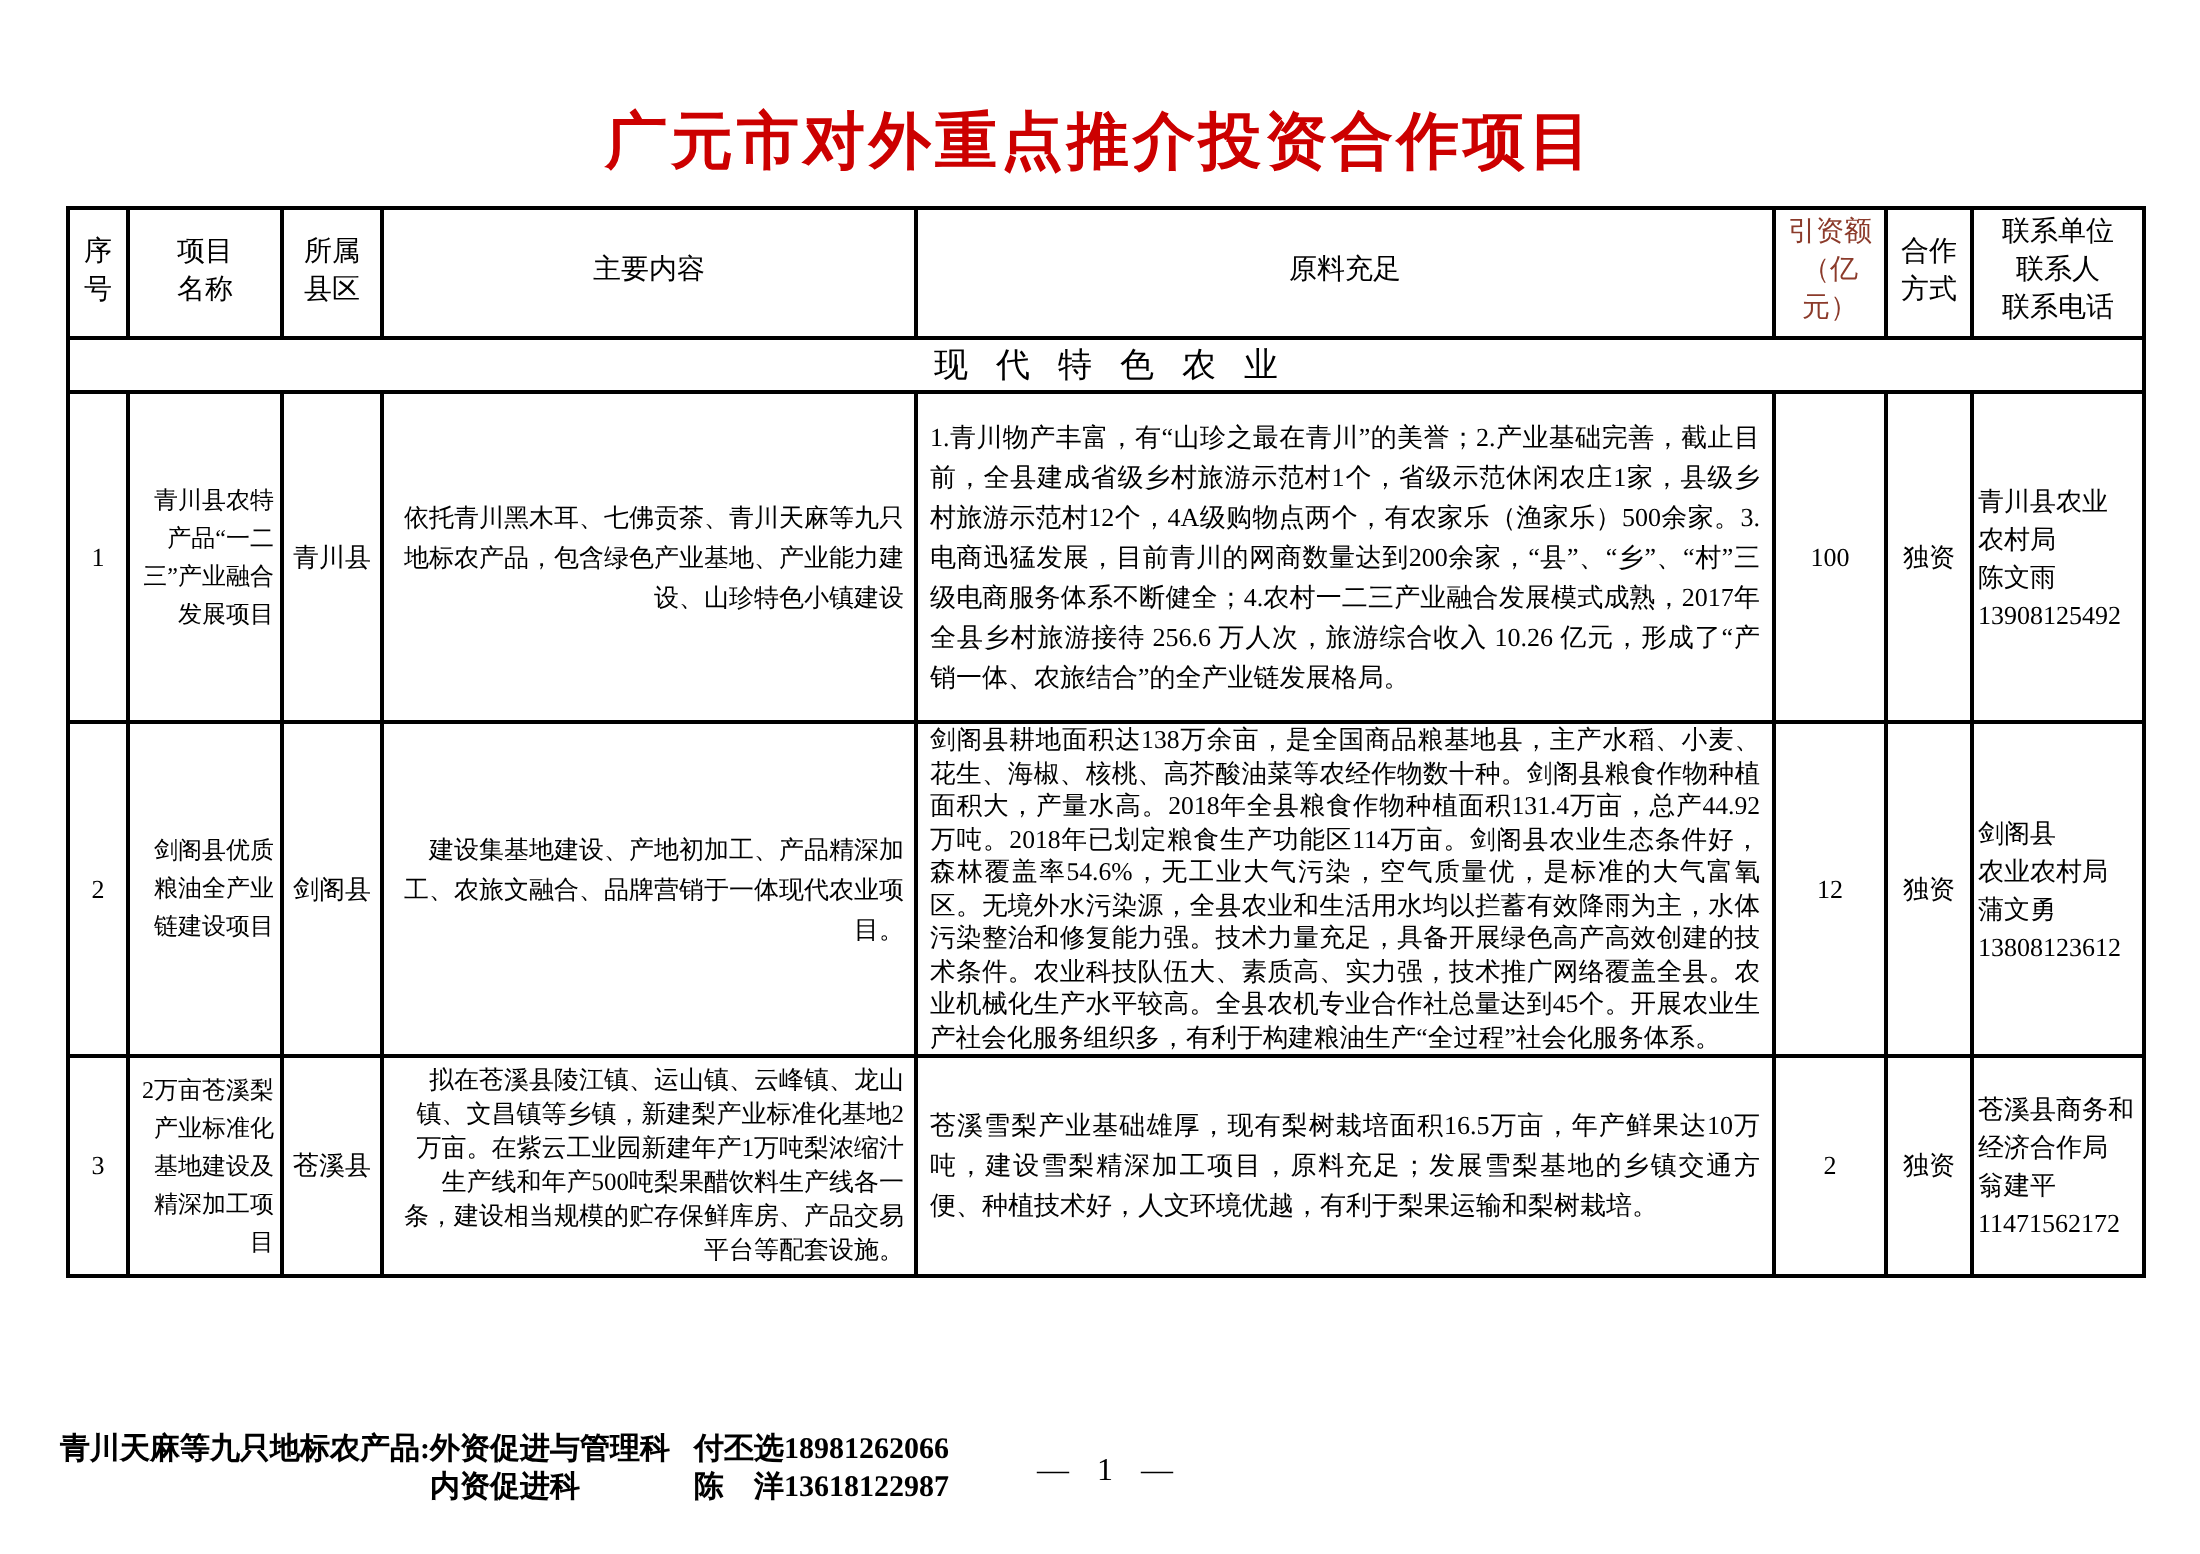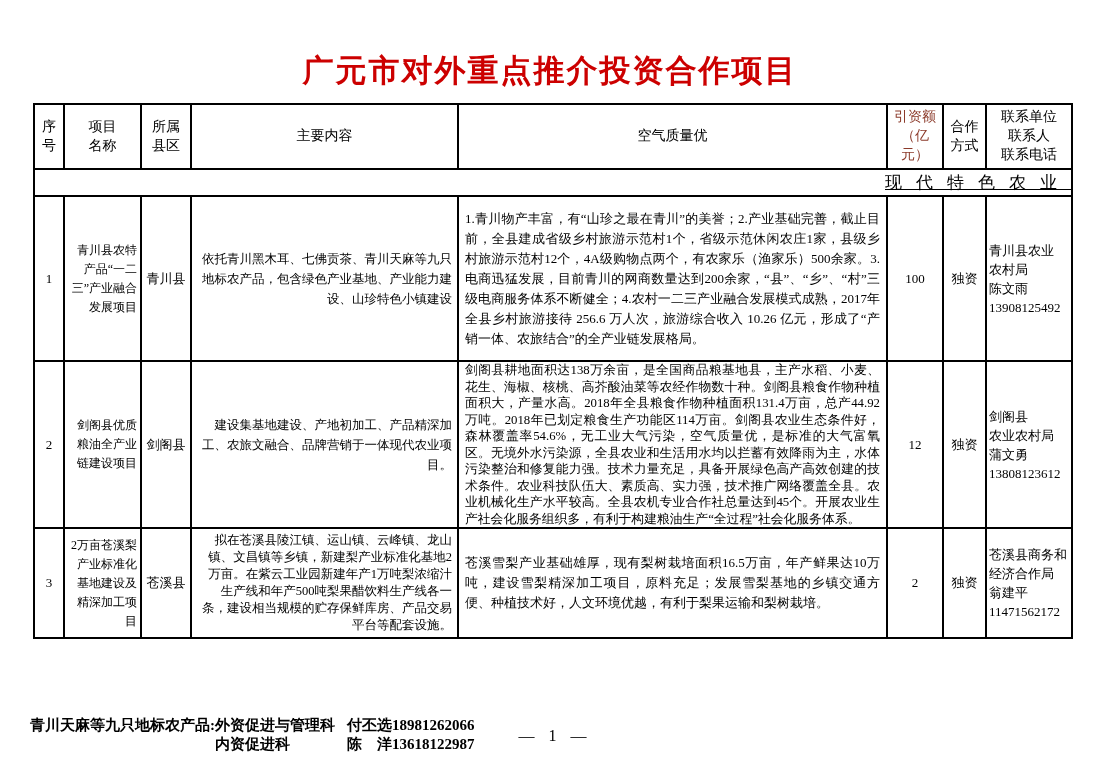--- a/index.html
+++ b/index.html
@@ -21,23 +21,22 @@
     overflow:hidden;
   }
   .projects th {
     font-size:14px; line-height:1.35; white-space:pre-line;
     text-align:center; padding:0 2px;
   }
   th.amount-hdr { color:#8b3a2a; }
   tr.hdr-row { height:65px; }
   tr.section-row { height:27px; }
   tr.section-row td {
-    text-align:right; font-size:17px; letter-spacing:14px; text-indent:14px;
+    text-align:center; font-size:17px; letter-spacing:14px; text-indent:14px;
     padding:0;
-    text-decoration:underline;
   }
   tr.r1 { height:165px; }
   tr.r2 { height:165px; }
   tr.r3 { height:110px; }
   td.c-no, td.c-county, td.c-amt, td.c-mode { text-align:center; font-size:13px; }
   td.c-name { font-size:12px; line-height:19px; text-align:right; padding:0 3px; }
   td.c-content { font-size:12.5px; line-height:20px; text-align:right; padding:0 5px;font-family:Liberation Serif, serif; }
   tr.r3 td.c-content { line-height:17px;margin-top:16px; }
   td.c-cond { font-size:13px; line-height:20px; text-align:justify; padding:0 6px; }
   tr.r2 td.c-cond { font-size:12.8px; line-height:16.5px; }
@@ -77,21 +76,21 @@
     </colgroup>
     <tbody>
       <tr class="hdr-row">
         <th>序
 号</th>
         <th>项目
 名称</th>
         <th>所属
 县区</th>
         <th>主要内容</th>
-        <th>空气质量优</th>
+        <th>原料充足</th>
         <th class="amount-hdr">引资额
 （亿元）</th>
         <th>合作
 方式</th>
         <th>联系单位
 联系人
 联系电话</th>
       </tr>
 
       <tr class="section-row">

